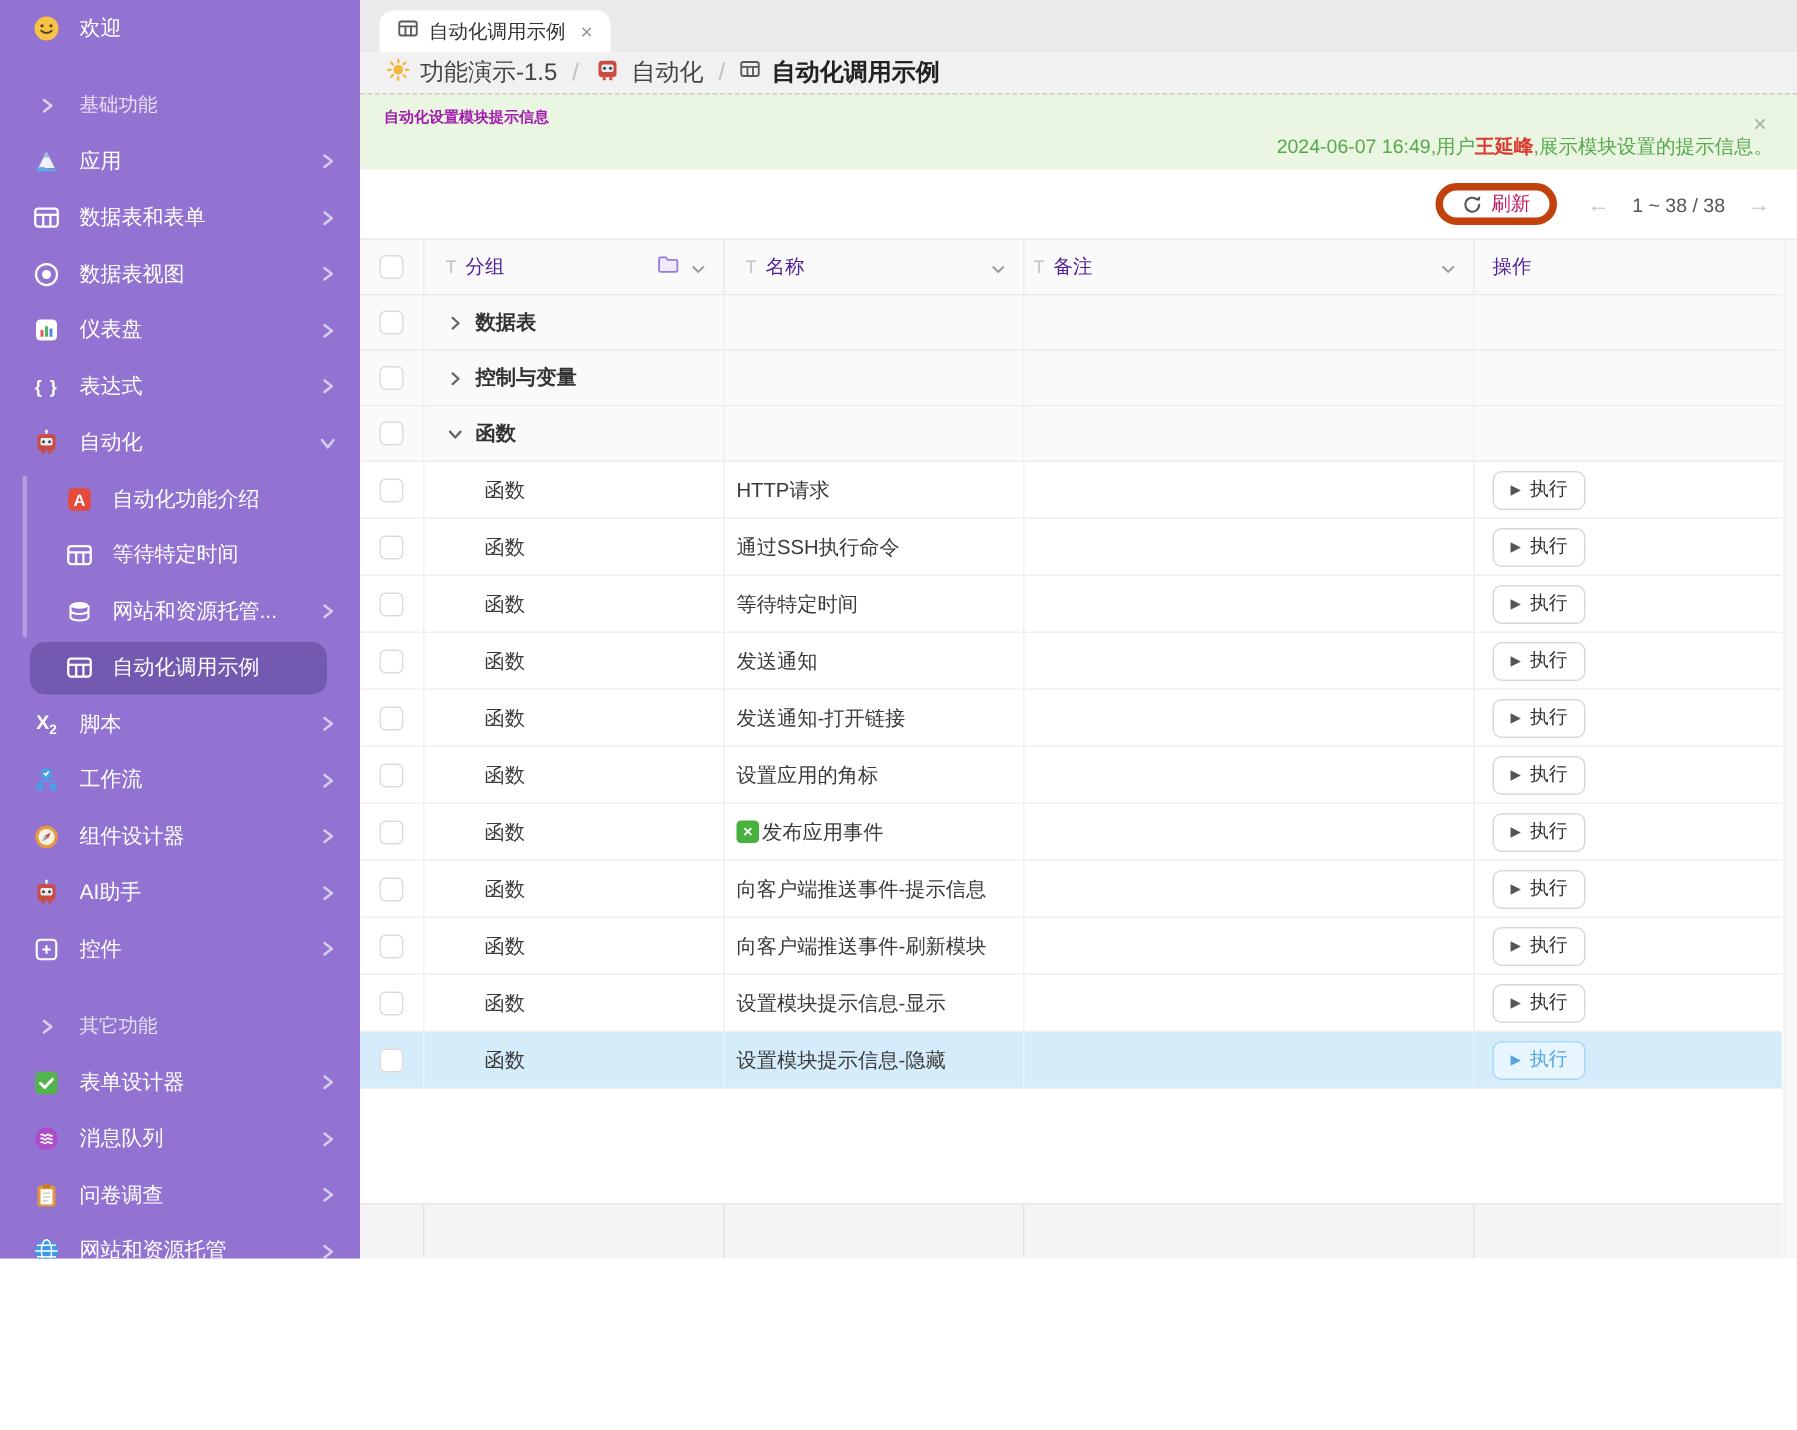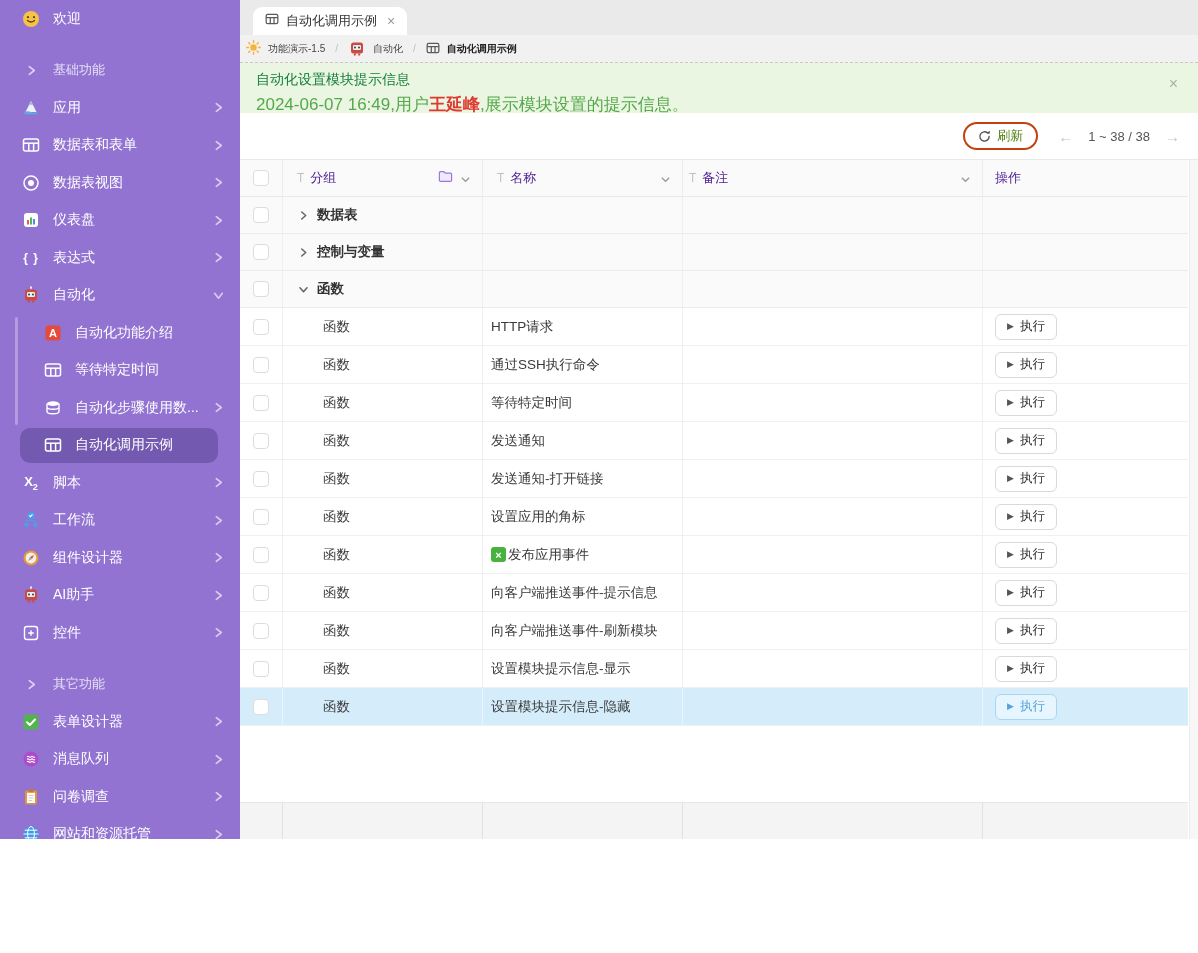--- a/index.html
+++ b/index.html
@@ -26,33 +26,33 @@
   .sb-badge { position:absolute; right:-4px; top:-4px; width:8px; height:8px; border-radius:50%; background:#f5544d; }
   .side-edge { height:5px; flex:none; background:rgba(0,0,0,.22); }
 
   
   .main { position:absolute; left:240px; top:0; right:0; bottom:0; display:flex; flex-direction:column; }
   .tabbar { height:35px; flex:none; background:#eaeaea; display:flex; align-items:flex-end; padding-left:13px; }
   .tab { height:28px; background:#fff; border-radius:9px 9px 0 0; display:flex; align-items:center; padding:0 12px; gap:7px; cursor:pointer; }
   .tab-label { font-size:13px; color:#333; }
   .tab-close { font-size:14px; color:#9a9a9a; margin-left:3px; cursor:pointer; line-height:1; }
 
-  .breadcrumb { height:27px; flex:none; background:#f1f1f1; display:flex; align-items:center; padding-left:6px; font-size:10px; color:#444; }
+  .breadcrumb { height:27px; flex:none; background:#f1f1f1; display:flex; align-items:center; padding-left:18px; font-size:16px; color:#444; }
   .bc-item { display:flex; align-items:center; gap:7px; }
   .bc-item.last .bc-label { font-weight:bold; color:#222; }
   .bc-sep { color:#c0c0c0; margin:0 10px; }
 
   .banner { height:51px; flex:none; background:#eaf5e2; border-top:1px dashed #c9c9c9; position:relative; padding:8px 16px 0; }
-  .banner-title { color:#15803d; font-weight:normal; font-size:14px; }
-  .banner-msg { color:#55a94b; font-size:17px; margin-top:4px; }
+  .banner-title { color:#a21caf; font-weight:bold; font-size:10px; }
+  .banner-msg { color:#55a94b; font-size:13px; margin-top:4px;text-align:right; }
   .banner-user { color:#dd3b2f; font-weight:bold; }
   .banner-close { position:absolute; right:20px; top:13px; color:#a9b3a6; font-size:16px; line-height:1; cursor:pointer; }
 
   .toolbar { height:46px; flex:none; background:#fff; display:flex; align-items:center; justify-content:flex-end; padding-right:18px; gap:20px; }
-  .refresh-btn { height:28px; border:2px solid #c2410c; border-radius:15px; background:#fff; display:flex; align-items:center; gap:6px; padding:0 13px; font-size:13px; color:#4d7c0f; cursor:pointer; font-family:inherit; }
+  .refresh-btn { height:28px; border:5px solid #c2410c; border-radius:15px; background:#fff; display:flex; align-items:center; gap:6px; padding:0 13px; font-size:13px; color:#be185d; cursor:pointer; font-family:inherit; }
   .pager { display:flex; align-items:center; gap:15px; font-size:13px; color:#555; }
   .pg-arrow { color:#c3c3c3; font-size:15px; cursor:pointer; }
 
   .table-area { flex:1; position:relative; border-top:1px solid #e9e9e9; overflow:hidden; background:#fff; }
   .scroll-track { position:absolute; right:0; top:0; bottom:0; width:9px; background:#f7f7f7; border-left:1px solid #ededed; }
   .tbl { position:absolute; left:0; top:0; right:10px; bottom:0; display:flex; flex-direction:column; }
   .trow { display:flex; flex:none; align-items:stretch; }
   .cell { display:flex; align-items:center; border-right:1px solid #f0f0f0; overflow:hidden; }
   .c0 { width:43px; justify-content:center; }
   .c1 { width:200px; }
@@ -226,21 +226,21 @@
           <span class="mi-label">等待特定时间</span>
         </div>
         <div class="menu-item sub">
           <span class="mi-icon">
             <svg width="18" height="18" viewBox="0 0 18 18">
               <ellipse cx="9" cy="4.6" rx="6" ry="2.3" fill="#fff"></ellipse>
               <path d="M3 4.6 v3.4 c0 1.25 2.7 2.3 6 2.3 s6-1.05 6-2.3 v-3.4" fill="none" stroke="#fff" stroke-width="1.4"></path>
               <path d="M3 8.8 v3.6 c0 1.25 2.7 2.3 6 2.3 s6-1.05 6-2.3 v-3.6" fill="none" stroke="#fff" stroke-width="1.4"></path>
             </svg>
           </span>
-          <span class="mi-label">自动化步骤使用数...</span>
+          <span class="mi-label">网站和资源托管...</span>
           <span class="mi-chev">
             <svg width="11" height="11" viewBox="0 0 10 10">
               <path d="M3 1.5 L7.5 5 L3 8.5" stroke="rgba(255,255,255,.8)" stroke-width="1.5" fill="none" stroke-linecap="round" stroke-linejoin="round"></path>
             </svg>
           </span>
         </div>
         <div class="menu-item sub selected">
           <span class="mi-icon">
             <svg width="18" height="18" viewBox="0 0 18 18">
               <rect x="1.5" y="3" width="15" height="12" rx="2" fill="none" stroke="#fff" stroke-width="1.5"></rect>

